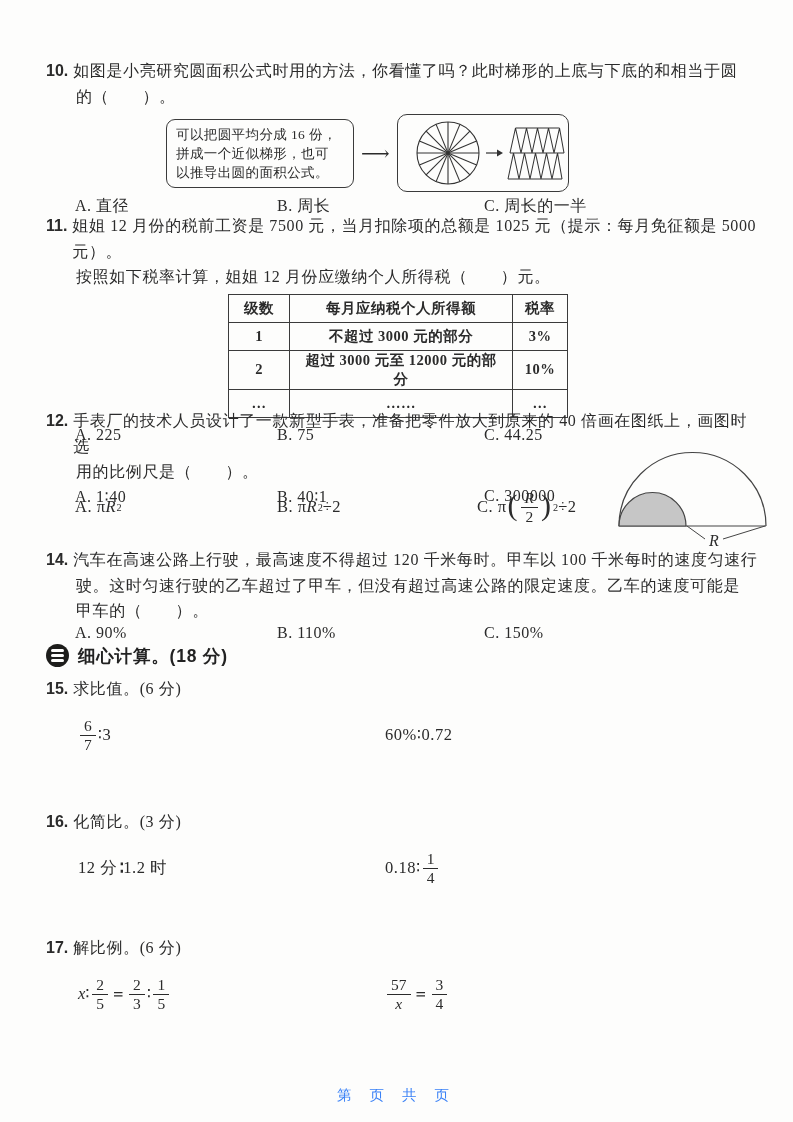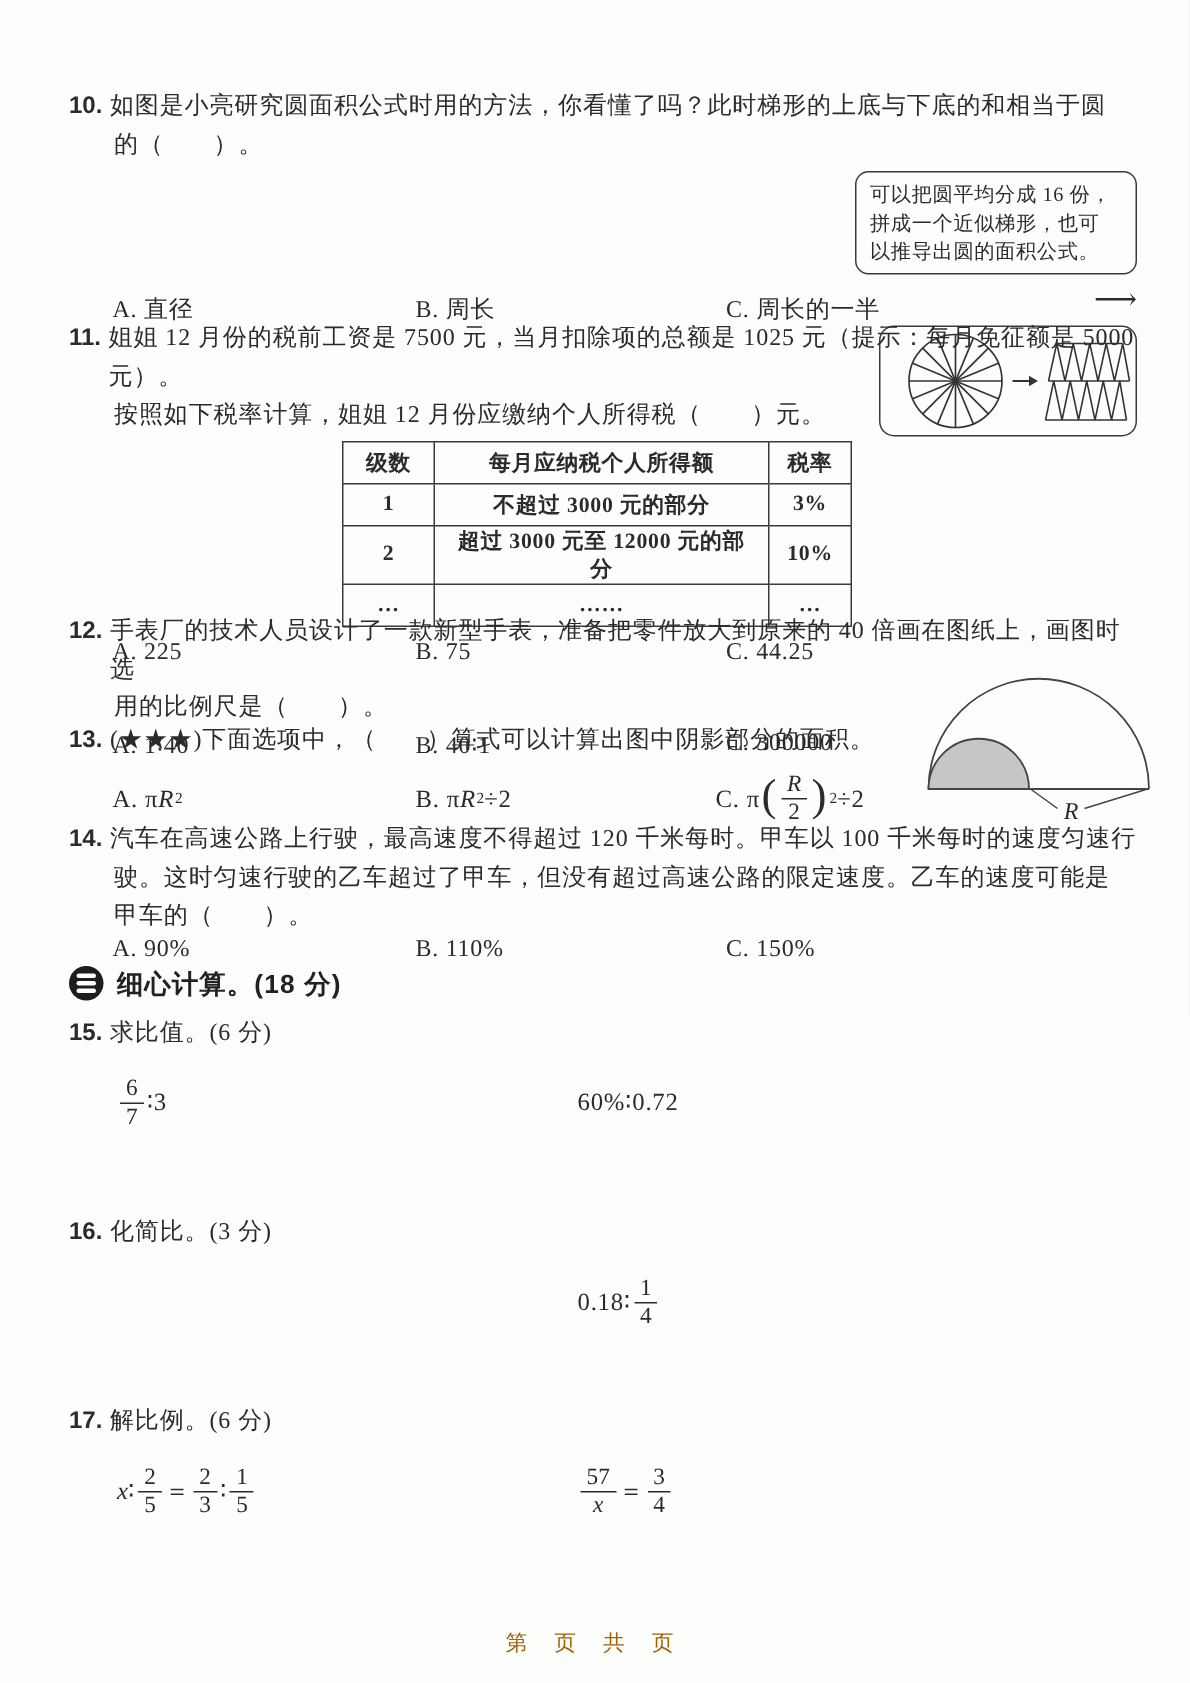--- a/index.html
+++ b/index.html
@@ -14,21 +14,21 @@
   .qnum{font-family:"Liberation Sans","DejaVu Sans",sans-serif;font-weight:700;margin-right:5px;white-space:nowrap;letter-spacing:0;}
   .cont{padding-left:30px;}
   
   .optrow{position:relative;height:24px;margin-top:4px;}
   .optrow .opt{position:absolute;top:0;white-space:nowrap;letter-spacing:0.5px;}
   .o1{left:29px}.o2{left:231px}.o3{left:438px}
   .optrow-math{position:relative;height:48px;margin-top:2px;}
   .optrow-math .opt{position:absolute;top:0;height:48px;display:flex;align-items:center;white-space:nowrap;}
   .optrow-math .o3m{left:431px}
   
-  .diagrow{display:flex;align-items:flex-end;gap:7px;margin-left:120px;margin-top:5px;height:78px;flex-direction:column;}
+  .diagrow{display:flex;align-items:center;gap:7px;margin-left:120px;margin-top:5px;height:78px;}
   .bubble{border:1.6px solid #3b3b3b;border-radius:9px;padding:5px 9px;width:168px;font-size:13.5px;line-height:19px;letter-spacing:0.4px;}
   .longarrow{font-size:20px;line-height:1;color:#2b2b2b;}
   .diagbox{border:1.6px solid #3b3b3b;border-radius:10px;width:170px;height:76px;display:flex;align-items:center;justify-content:center;}
   
   .taxtable{border-collapse:collapse;margin:4px 0 0 182px;font-size:14.5px;letter-spacing:0.5px;}
   .taxtable td,.taxtable th{border:1.4px solid #3b3b3b;text-align:center;font-weight:bold;height:27px;padding:0 8px;}
   .taxtable .c-level{width:44px;}
   .taxtable .c-amt{width:206px;}
   .taxtable .c-rate{width:38px;}
   
@@ -47,21 +47,21 @@
   .sectitle{font-family:"Liberation Sans","DejaVu Sans",sans-serif;font-weight:700;font-size:17.5px;letter-spacing:0.8px;color:#222;}
   
   .calcline{display:flex;line-height:25px;letter-spacing:0.6px;}
   .exprrow{position:relative;height:62px;margin-top:6px;}
   .exprrow .expr{position:absolute;top:0;height:56px;display:flex;align-items:center;white-space:nowrap;}
   .e1{left:32px}.e2{left:339px}
   
   .fig13{position:absolute;left:606px;top:447px;width:186px;height:102px;}
   
   .footer{position:absolute;left:0;top:1086px;width:100%;text-align:center;
-    font-family:"Liberation Sans","DejaVu Sans",sans-serif;font-size:14.5px;letter-spacing:7px;color:#a16207;}
+    font-family:"Liberation Sans","DejaVu Sans",sans-serif;font-size:14.5px;letter-spacing:7px;color:#3b82f6;}
   svg{display:block;}
 </style>
 </head>
 <body>
 
 <div class="page">
 
   <div class="blk" style="top:58px">
     <div class="qline">
       <span class="qnum">10.</span>
@@ -159,24 +159,20 @@
       <span>用的比例尺是（　　）。</span>
     </div>
     <div class="optrow" style="margin-top:2px">
       <span class="opt o1">A. 1∶40</span>
       <span class="opt o2">B. 40∶1</span>
       <span class="opt o3">C. 300000</span>
     </div>
   </div>
 
   <div class="blk" style="top:481px">
-    <div class="qline">
-      <span class="qnum">13.</span>
-      <span>(★★★)下面选项中，（　　）算式可以计算出图中阴影部分的面积。</span>
-    </div>
     <div class="optrow-math mexpr">
       <span class="opt o1">
           <span class="mt">A. π</span>
           <span class="mi">R</span>
           <sup>2</sup>
         </span>
       <span class="opt o2">
           <span class="mt">B. π</span>
           <span class="mi">R</span>
           <sup>2</sup>
@@ -252,20 +248,23 @@
         </span>
     </div>
   </div>
 
   <div class="blk" style="top:809px">
     <div class="calcline">
       <span class="qnum">16.</span>
       <span>化简比。(3 分)</span>
     </div>
     <div class="exprrow mexpr">
+      <span class="expr e1">
+          <span class="mt">12 分∶1.2 时</span>
+        </span>
       <span class="expr e2">
           <span class="mt">0.18∶</span>
           <span class="frac">
             <span class="fn">1</span>
             <span class="fd">4</span>
           </span>
         </span>
     </div>
   </div>
 

